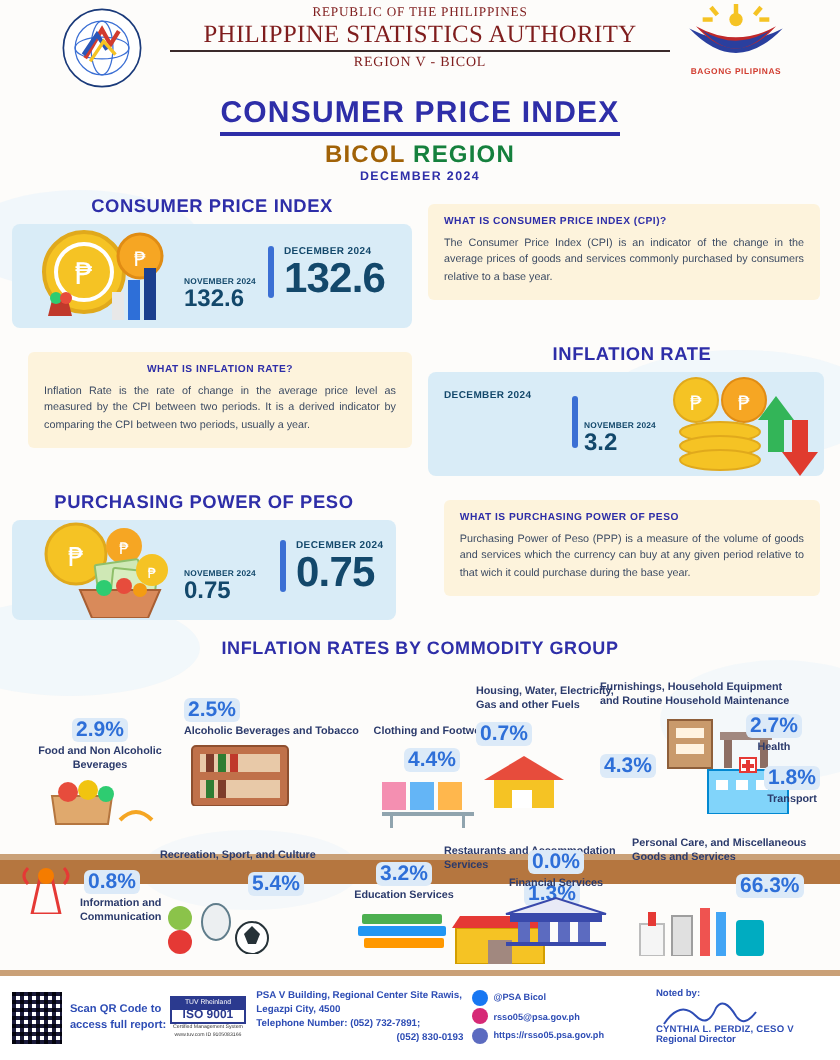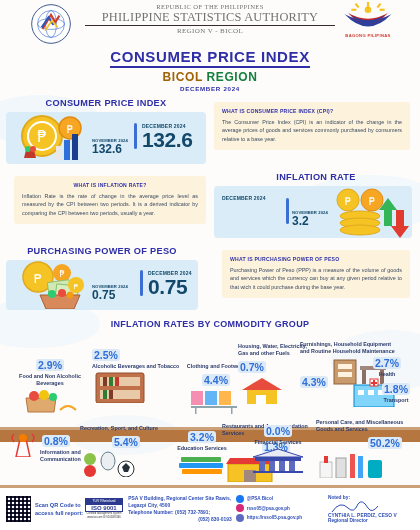--- a/index.html
+++ b/index.html
@@ -13,21 +13,21 @@
   
   .cloud { position:absolute; background:#e8f3fb; border-radius:50%; z-index:0; }
 
   
   .header { position:relative; height:46px; z-index:5; }
   .psa-logo { position:absolute; left:30px; top:3px; width:42px; height:42px; }
   .bp-logo { position:absolute; right:22px; top:2px; width:60px; height:42px;
              display:flex; flex-direction:column; align-items:center; }
   .bp-mark { width:56px; height:30px; position:relative; }
   .bp-text { font-size:4.2px; font-weight:bold; color:#d13b2e; letter-spacing:.3px; margin-top:1px; }
-  .hdr-center { position:absolute; left:85px; right:85px; top:3px; text-align:center; color:#737373; }
+  .hdr-center { position:absolute; left:85px; right:85px; top:3px; text-align:center; color:#7f1d1d; }
   .hdr-l1 { font-family:"Liberation Serif", serif; font-size:6.6px; letter-spacing:.4px; }
   .hdr-l2 { font-family:"Liberation Serif", serif; font-size:12.4px; letter-spacing:.2px; line-height:14px; }
   .hdr-rule { height:1px; background:#3a2a2a; margin:1px auto 1px; width:100%; }
   .hdr-l3 { font-family:"Liberation Serif", serif; font-size:7px; letter-spacing:.4px; }
 
   
   .title-block { text-align:center; position:relative; z-index:5; margin-top:2px; }
   .t-main { font-size:15px; font-weight:bold; color:#2e2ea8; letter-spacing:.6px;
             display:inline-block; border-bottom:2px solid #2e2ea8; padding-bottom:1px; }
   .t-sub { font-size:12px; font-weight:bold; letter-spacing:.6px; margin-top:2px; }
@@ -350,21 +350,21 @@
         <circle cx="17" cy="7" r="4" fill="#f57c00"></circle>
         <path d="M8 3 Q4 7 8 11" fill="none" stroke="#e53935" stroke-width="1.5"></path>
         <path d="M26 3 Q30 7 26 11" fill="none" stroke="#e53935" stroke-width="1.5"></path>
       </svg>
       <span class="pct" style="margin-left:2px;">0.8%</span>
       <div class="nm" style="margin-left:20px;">Information and Communication</div>
     </div>
 
     <div class="cg" style="left:80px;top:70px;width:96px;">
       <div class="nm">Recreation, Sport, and Culture</div>
-      <span class="pct" style="margin-left:32px;">5.4%</span>
+      <span class="pct" style="margin-left:44px;">5.4%</span>
       <svg width="62" height="26" viewBox="0 0 62 26" style="margin-top:1px;">
         <circle cx="10" cy="8" r="6" fill="#8bc34a"></circle>
         <circle cx="10" cy="20" r="6" fill="#e53935"></circle>
         <ellipse cx="28" cy="10" rx="7" ry="9" fill="#eceff1" stroke="#607d8b"></ellipse>
         <circle cx="46" cy="18" r="8" fill="#fff" stroke="#263238"></circle>
         <path d="M46 12 L50 16 L48 21 L44 21 L42 16 Z" fill="#263238"></path>
       </svg>
     </div>
 
     <div class="cg" style="left:168px;top:72px;width:68px;text-align:center;">
@@ -396,21 +396,21 @@
         <rect x="12" y="14" width="6" height="10" fill="#5c6bc0"></rect>
         <rect x="22" y="14" width="6" height="10" fill="#5c6bc0"></rect>
         <rect x="32" y="14" width="6" height="10" fill="#5c6bc0"></rect>
         <rect x="42" y="14" width="6" height="10" fill="#5c6bc0"></rect>
         <rect x="6" y="24" width="50" height="3" fill="#3949ab"></rect>
       </svg>
     </div>
 
     <div class="cg" style="left:316px;top:64px;width:104px;">
       <div class="nm">Personal Care, and Miscellaneous Goods and Services</div>
-      <span class="pct" style="margin-left:52px;">50.2%</span>
+      <span class="pct" style="margin-left:52px;">66.3%</span>
       <svg width="70" height="26" viewBox="0 0 70 26" style="margin-top:1px;">
         <rect x="4" y="10" width="12" height="16" fill="#f5f5f5" stroke="#bdbdbd"></rect>
         <rect x="8" y="4" width="4" height="7" fill="#e53935"></rect>
         <rect x="20" y="6" width="10" height="20" fill="#e0e0e0" stroke="#9e9e9e"></rect>
         <rect x="34" y="2" width="5" height="24" fill="#ef5350"></rect>
         <rect x="42" y="4" width="5" height="22" fill="#42a5f5"></rect>
         <rect x="52" y="8" width="14" height="18" rx="2" fill="#00acc1"></rect>
       </svg>
     </div>
   </div>

